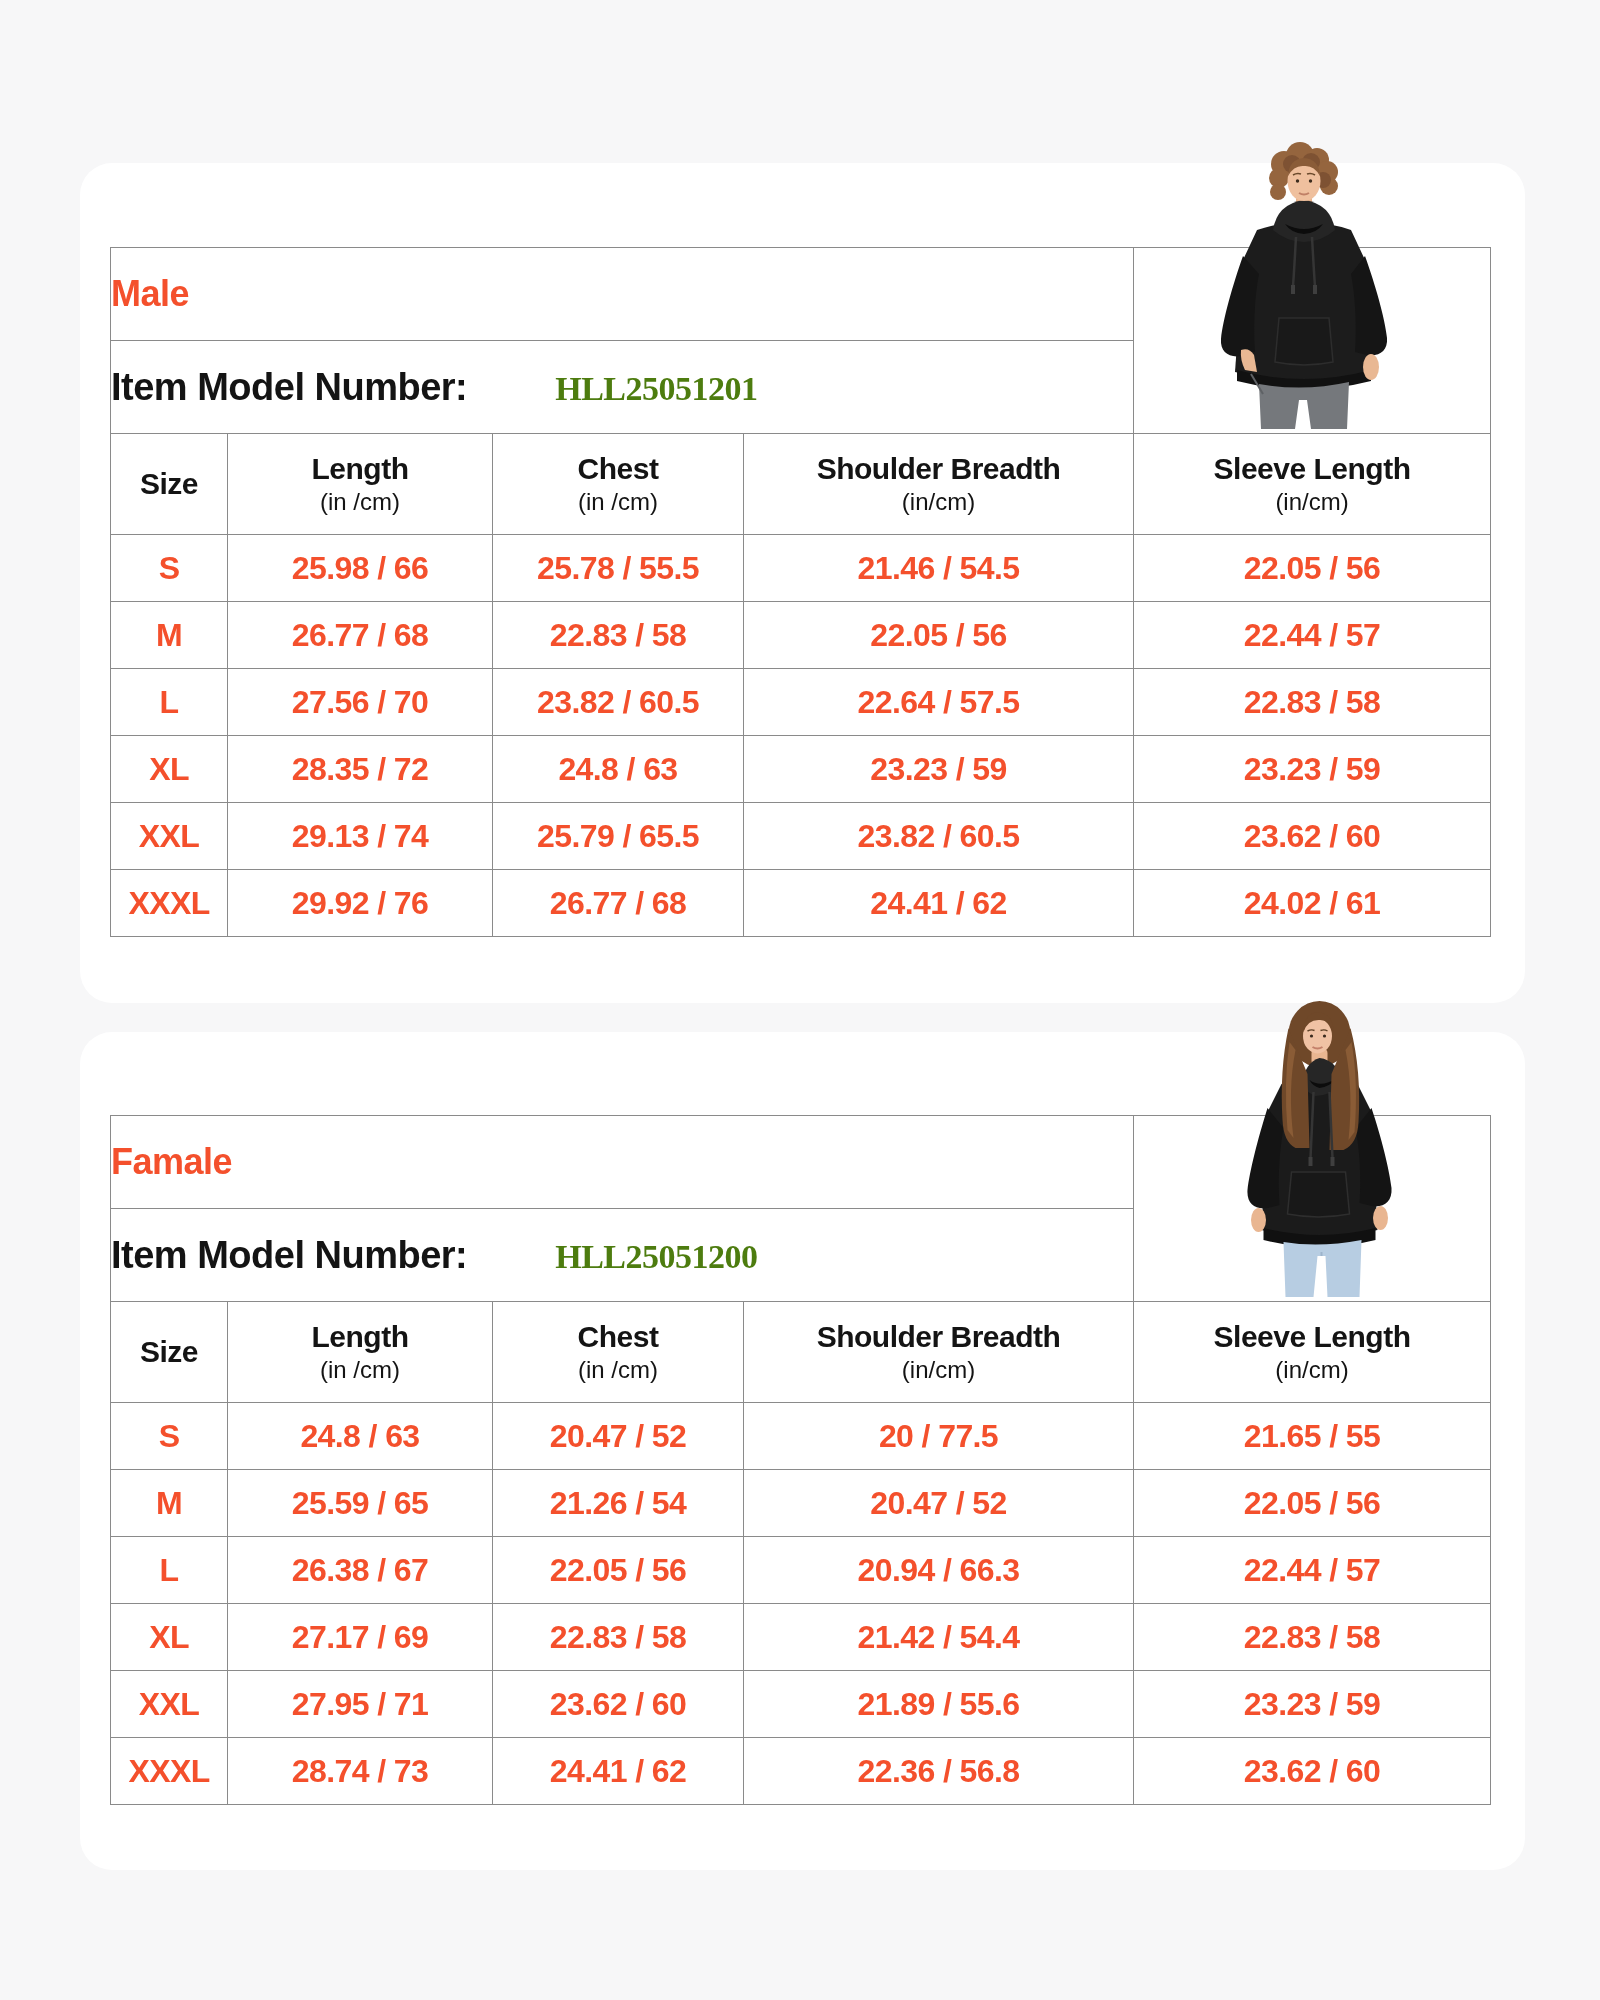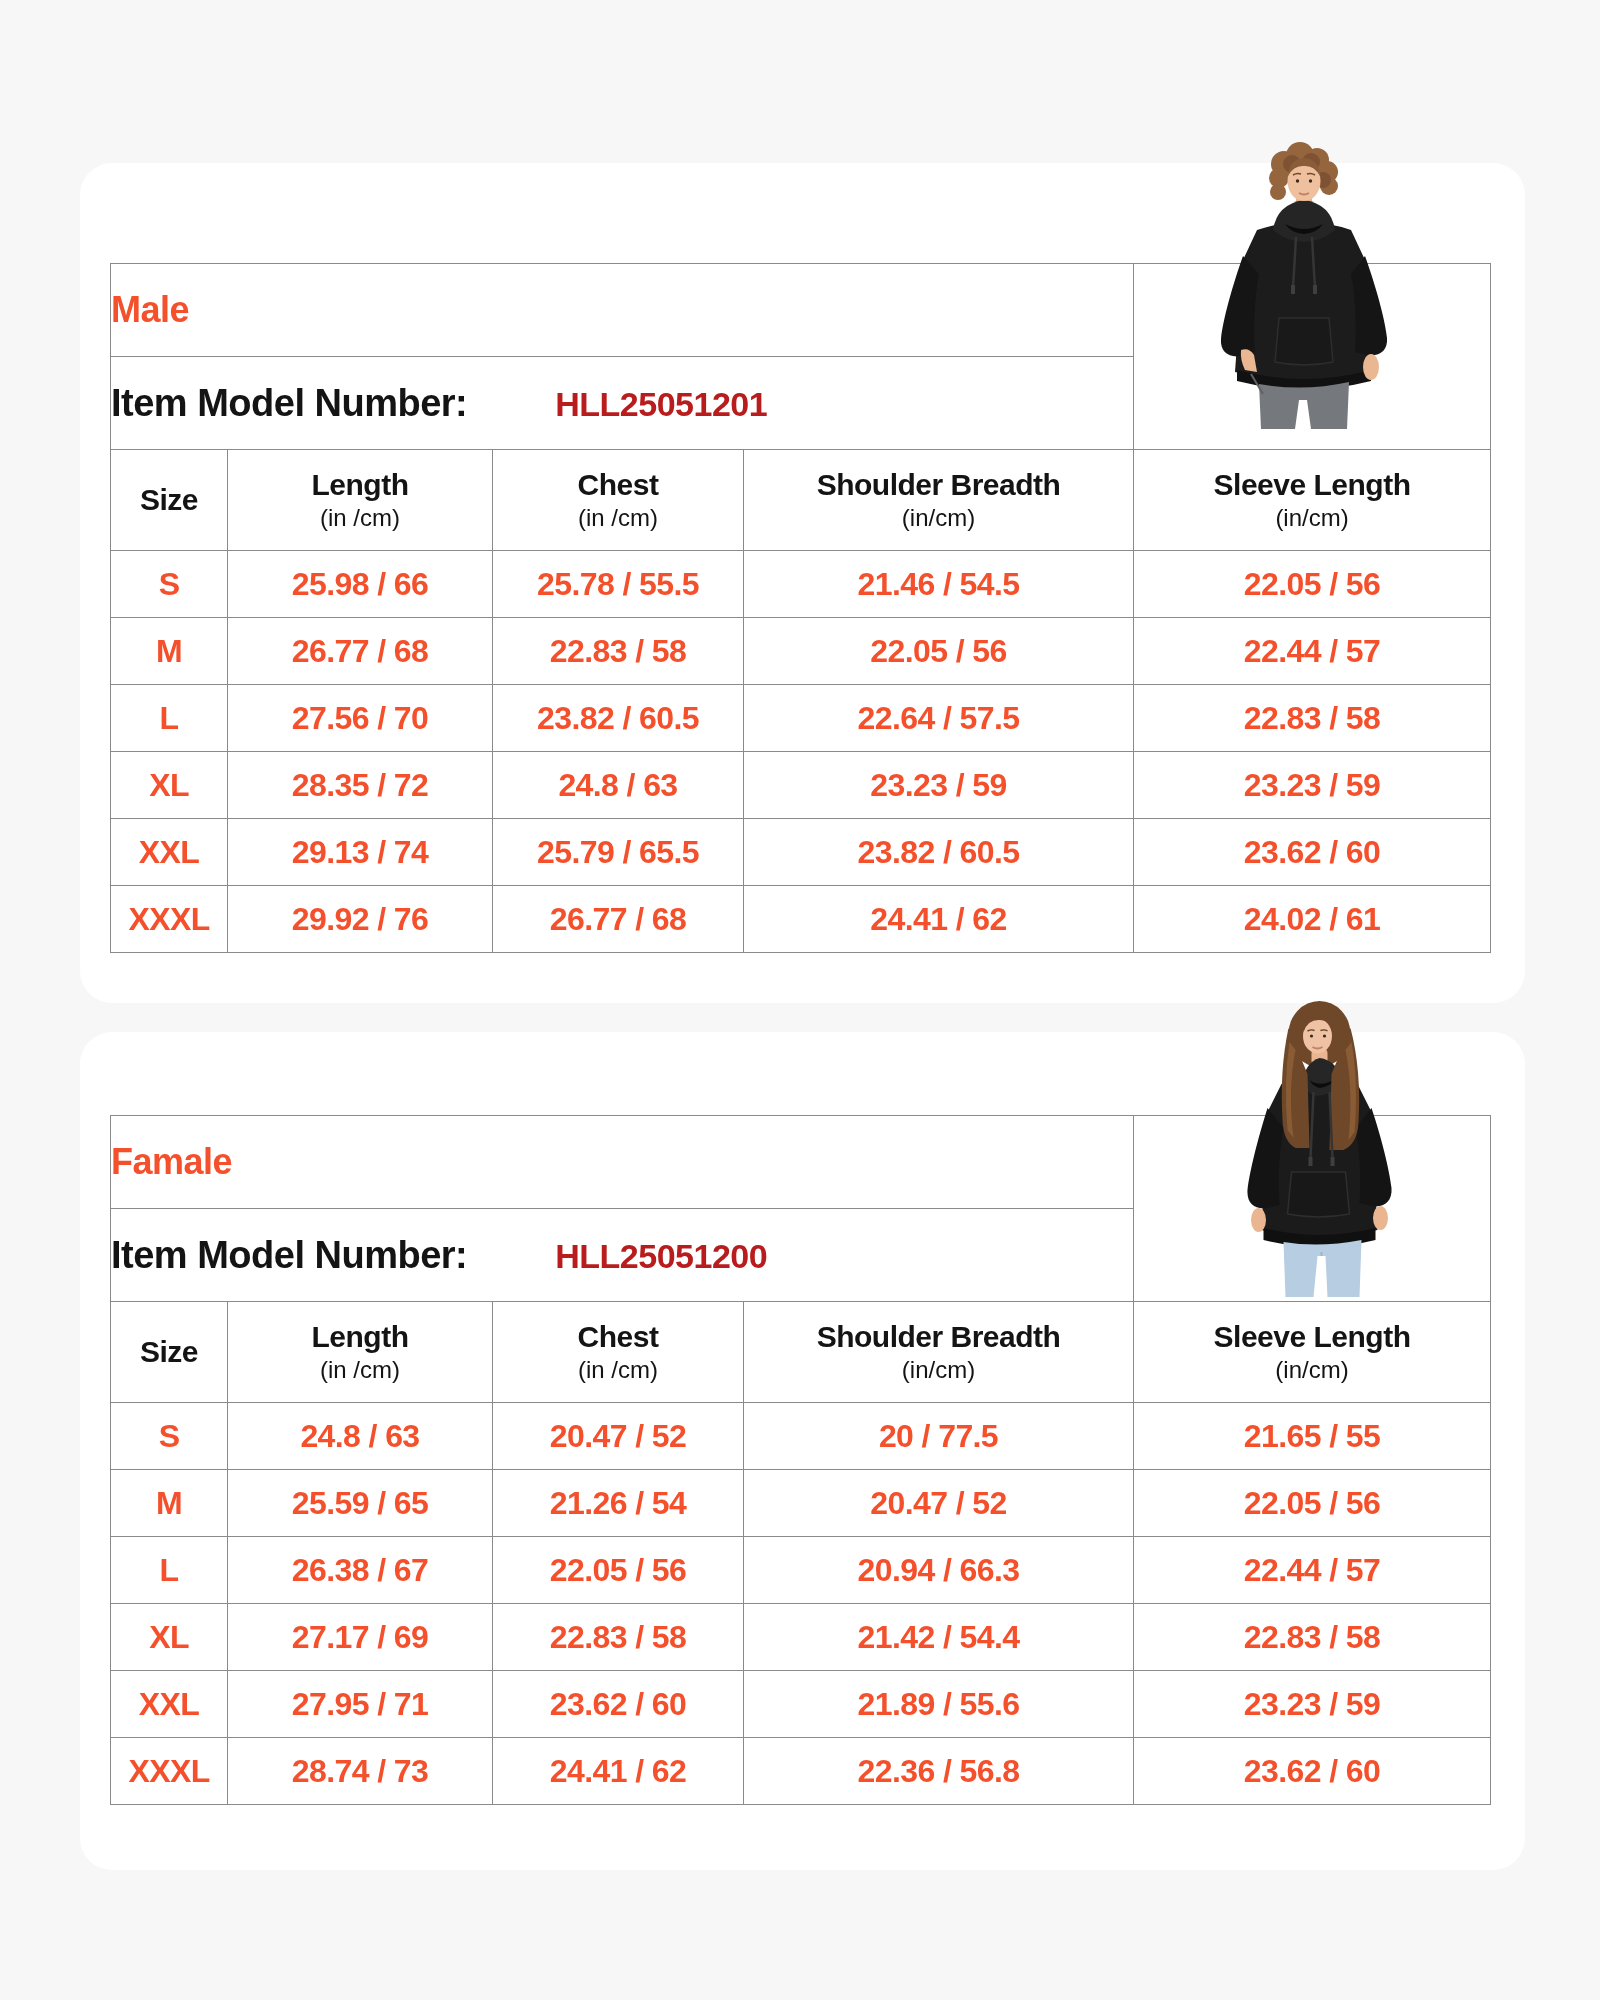--- a/index.html
+++ b/index.html
@@ -13,37 +13,37 @@
     position:absolute; left:80px; width:1445px;
     background:#ffffff; border-radius:32px;
   }
   #card-male   { top:163px;  height:840px; }
   #card-female { top:1032px; height:838px; }
 
   table.size-table {
     position:absolute; left:30px; width:1380px;
     border-collapse:collapse; table-layout:fixed;
   }
-  #card-male   table.size-table { top:100px; }
+  #card-male   table.size-table { top:84px; }
   #card-female table.size-table { top:83px; }
 
   .size-table td, .size-table th { border:1px solid #8a8a8a; padding:0; }
 
   .title-row td { height:92px; }
   .model-row td { height:92px; }
   .header-row th { height:100px; }
   .data-row td  { height:66px; }
 
   .title-cell {
     text-align:left; padding-left:28px;
     font-size:36px; font-weight:bold; color:#f4502c; letter-spacing:-0.5px;
   }
   .model-cell { text-align:left; padding-left:28px; }
   .model-label { font-size:38px; font-weight:bold; color:#141414; letter-spacing:-0.5px; }
-  .model-value { font-size:34px; font-weight:bold; color:#b91c1c; margin-left:88px; letter-spacing:-0.5px; }
+  .model-value { font-size:34px; font-weight:bold; color:#4d7c0f; margin-left:88px; letter-spacing:-0.5px;font-family:Liberation Serif, serif; }
 
   .header-row th { text-align:center; vertical-align:middle; color:#141414; }
   .h-main { font-size:30px; font-weight:bold; line-height:1.2; letter-spacing:-0.5px; }
   .h-unit { font-size:24px; font-weight:normal; line-height:1.25; }
 
   .data-row td {
     text-align:center; vertical-align:middle;
     font-size:32px; font-weight:bold; color:#f4502c; letter-spacing:-0.6px;
   }
   .image-cell { background:#ffffff; }

